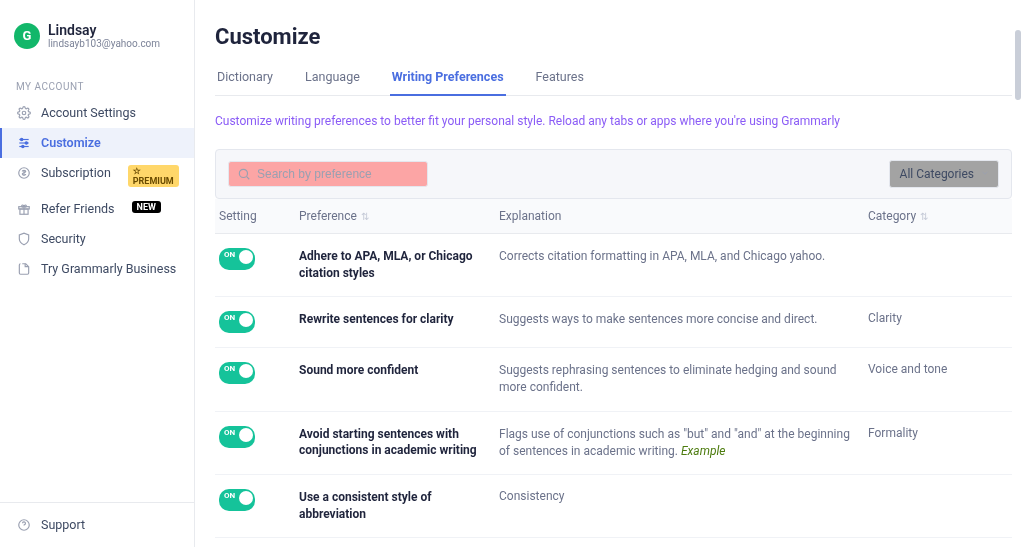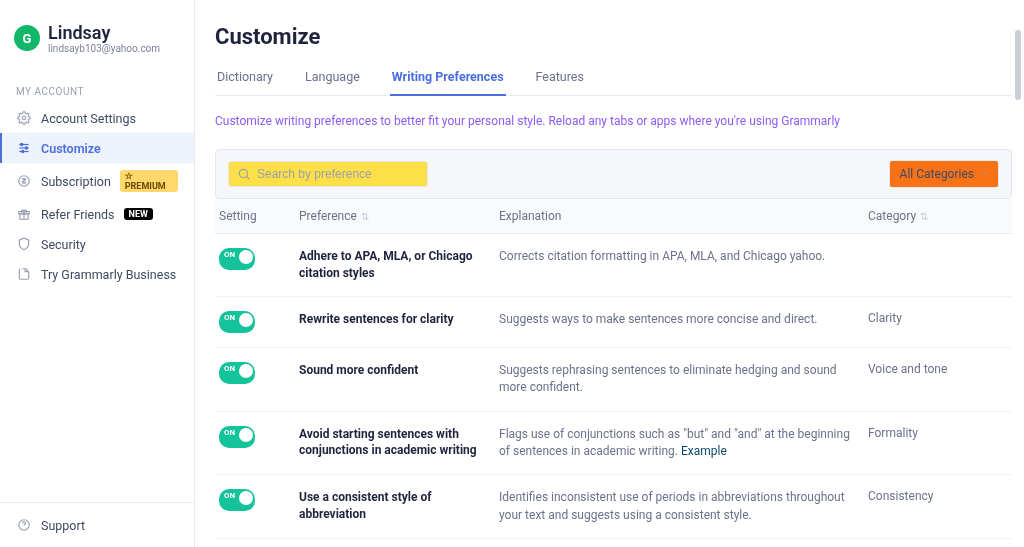--- a/index.html
+++ b/index.html
@@ -33,32 +33,32 @@
   .avatar {
     width: 26px; height: 26px;
     border-radius: 50%;
     background: #12b76a;
     color: #fff;
     display: flex; align-items: center; justify-content: center;
     font-weight: 700;
     margin-right: 8px;
     font-size: 13px;
   }
-  .profile-name { font-weight: 600; font-size: 18px; color: #1f243c; }
+  .profile-name { font-weight: 600; font-size: 14px; color: #1f243c; }
   .profile-email { font-size: 10px; color: #7d8499; }
   .section-label {
     font-size: 10px;
     color: #9aa0b1;
     letter-spacing: .5px;
     padding: 6px 16px 6px 16px;
     margin-top: 6px;
   }
   .nav { list-style: none; }
   .nav-item {
-    display: flex; align-items: center;
+    display: flex; align-items: flex-start;
     padding: 7px 16px;
     color: #3e4a63;
     font-size: 12.5px;
     cursor: pointer;
     gap: 9px;
   }
   .nav-item.active {
     background: #eef2fb;
     color: #4a6ee0;
     font-weight: 600;
@@ -70,20 +70,21 @@
     display: inline-flex; align-items: center; justify-content: center;
     color: #9aa0b1;
     flex-shrink: 0;
   }
   .nav-item.active .nav-icon { color: #4a6ee0; }
   .badge {
     font-size: 9px;
     padding: 1px 5px;
     border-radius: 3px;
     font-weight: 700;
+    margin-left: 8px;
   }
   .badge-premium { background: #ffd76a; color: #6a4b00; }
   .badge-new { background: #000000; color: #fff; }
   .sidebar-footer {
     margin-top: auto;
     border-top: 1px solid #e8eaee;
   }
   .sidebar-footer .nav-item { padding: 14px 16px; }
 
   
@@ -128,37 +129,37 @@
     display: flex;
     align-items: center;
     background: #f6f7fa;
     border: 1px solid #e4e7ee;
     border-radius: 4px;
     padding: 10px 12px;
     justify-content: space-between;
   }
   .search-wrap {
     display: flex; align-items: center;
-    background: #fde047;
+    background: #fca5a5;
     border: 1px solid #e4e7ee;
     border-radius: 3px;
     padding: 5px 8px;
     width: 200px;
   }
   .search-wrap input {
     border: none; outline: none;
     font-size: 12px;
     color: #3e4a63;
     width: 100%;
     background: transparent;
   }
   .search-wrap input::placeholder { color: #9aa0b1; }
   .search-icon { color: #9aa0b1; margin-right: 6px; display:flex; }
   .category-select {
-    background: #f97316;
+    background: #a3a3a3;
     border: 1px solid #e4e7ee;
     border-radius: 3px;
     padding: 6px 24px 6px 10px;
     font-size: 12px;
     color: #3e4a63;
     display: flex; align-items: center;
     position: relative;
     cursor: pointer;
     min-width: 100px;
   }
@@ -206,21 +207,21 @@
   .toggle::after {
     content: "";
     position: absolute;
     right: 2px; top: 2px;
     width: 14px; height: 14px;
     background: #fff;
     border-radius: 50%;
   }
   .pref { font-weight: 700; color: #1f243c; padding-right: 10px; line-height:1.4; }
   .expl { color: #6b728a; padding-right: 14px; line-height:1.45; }
-  .expl .example-link { color: #0c4a6e; cursor:pointer; }
+  .expl .example-link { color: #4d7c0f; cursor:pointer;font-style:italic; }
   .cat { color: #6b728a; }
   .sort-icon { color:#c4c9d6; font-size:10px; }
   .scrollbar-stub {
     position: absolute;
     right: 3px; top: 30px;
     width: 6px; height: 70px;
     background: #c9ced8;
     border-radius: 3px;
   }
 </style>
@@ -406,20 +407,19 @@
           <div class="expl">Flags use of conjunctions such as "but" and "and" at the beginning of sentences in academic writing. <span class="example-link">Example</span></div>
           <div class="cat">Formality</div>
         </div>
         <div class="row">
           <div>
             <div class="toggle">
               <span class="on-label">ON</span>
             </div>
           </div>
           <div class="pref">Use a consistent style of abbreviation</div>
-          <div class="expl">Identifies inconsistent use of periods in abbreviations throughout your text and suggests using a consistent style. </div>
           <div class="cat">Consistency</div>
         </div>
       </div>
   </main>
 </div>
 
 <div class="scrollbar-stub"></div>
 
 </body></html>

